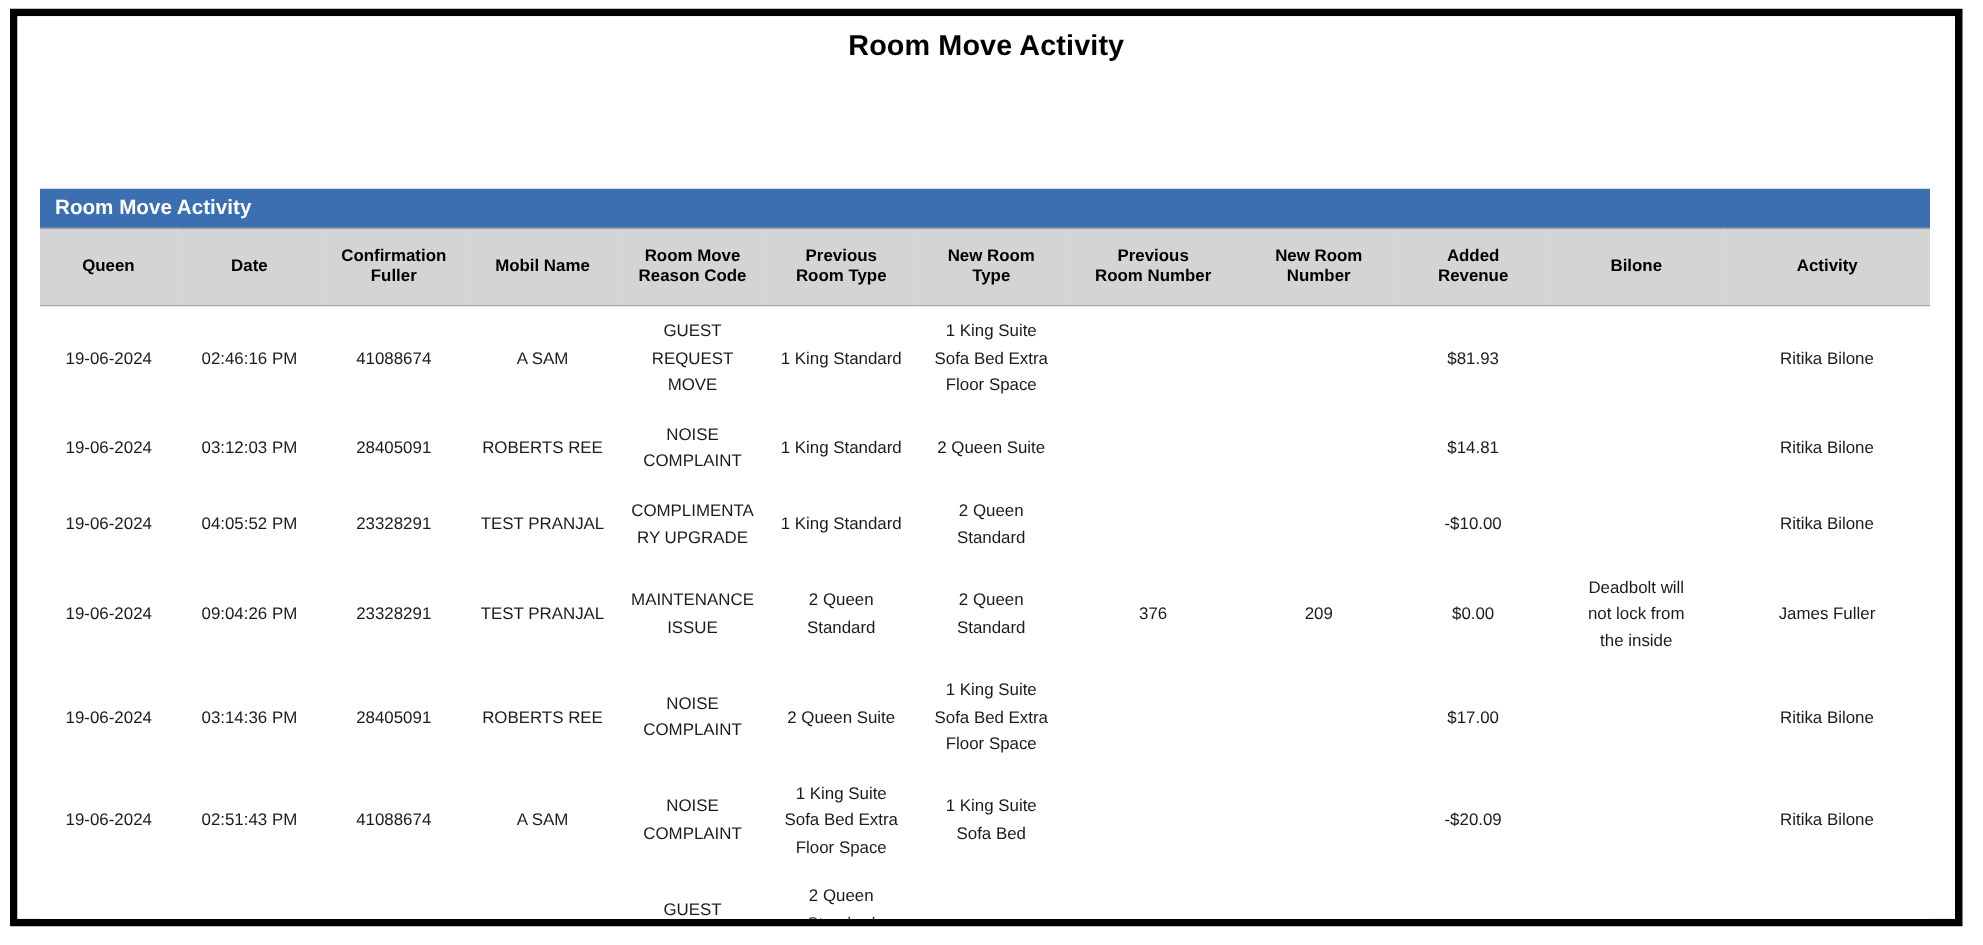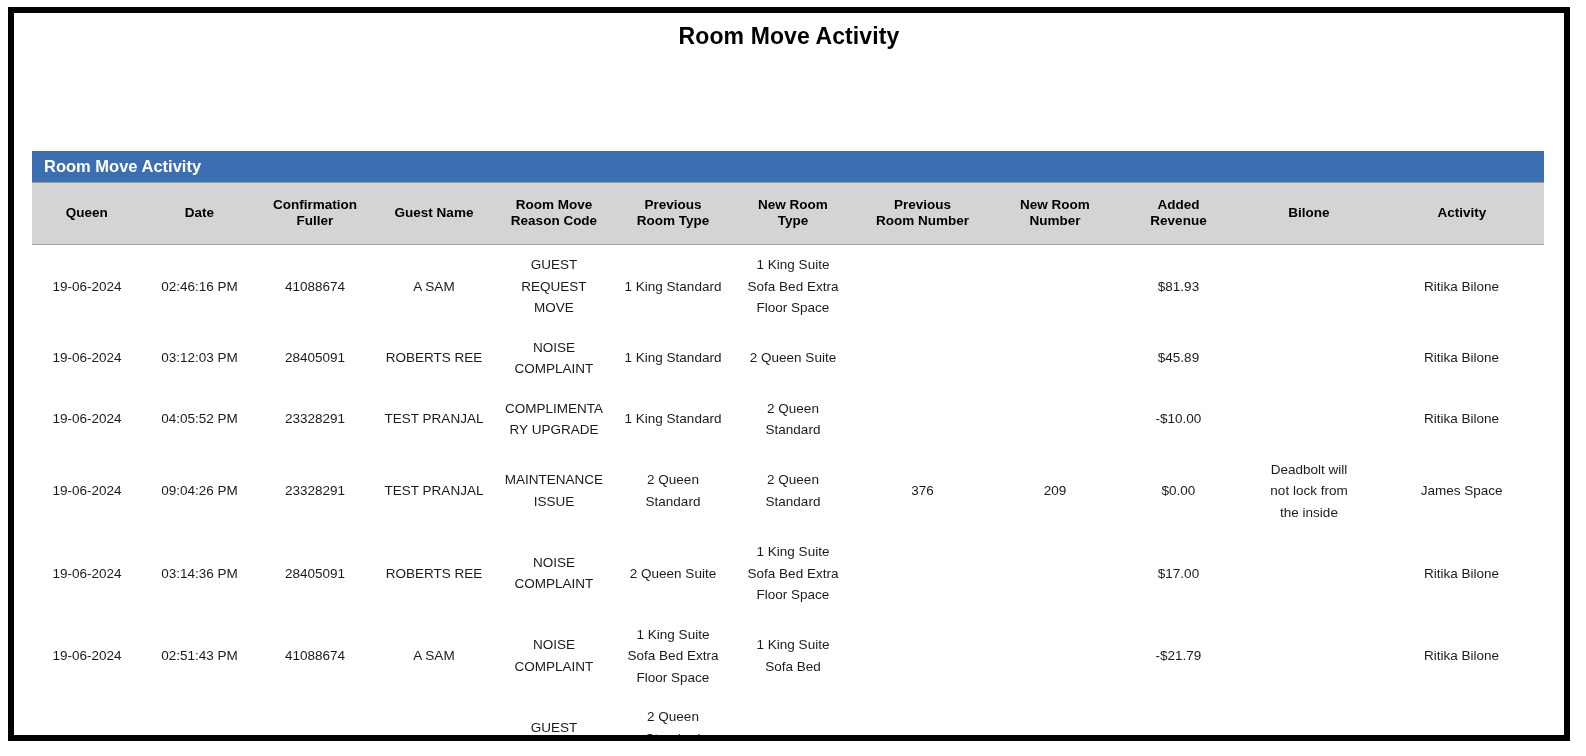--- a/index.html
+++ b/index.html
@@ -147,21 +147,21 @@
         </colgroup>
         <tbody id="table-body">
           <tr class="section-band">
             <td colspan="12">Room Move Activity</td>
           </tr>
           <tr class="col-head">
             <th class="nowrapcell">Queen</th>
             <th class="nowrapcell">Date</th>
             <th class="nowrapcell">Confirmation
 Fuller</th>
-            <th class="nowrapcell">Guest Name</th>
+            <th class="nowrapcell">Mobil Name</th>
             <th class="nowrapcell">Room Move
 Reason Code</th>
             <th class="nowrapcell">Previous
 Room Type</th>
             <th class="nowrapcell">New Room
 Type</th>
             <th class="nowrapcell">Previous
 Room Number</th>
             <th class="nowrapcell">New Room
 Number</th>
@@ -193,21 +193,21 @@
               <td class="cell nowrapcell">19-06-2024</td>
               <td class="cell nowrapcell">03:12:03 PM</td>
               <td class="cell nowrapcell">28405091</td>
               <td class="cell nowrapcell">ROBERTS REE</td>
               <td class="cell nowrapcell">NOISE
 COMPLAINT</td>
               <td class="cell nowrapcell">1 King Standard</td>
               <td class="cell nowrapcell">2 Queen Suite</td>
               <td class="cell nowrapcell"></td>
               <td class="cell nowrapcell"></td>
-              <td class="cell nowrapcell">$45.89</td>
+              <td class="cell nowrapcell">$14.81</td>
               <td class="cell nowrapcell"></td>
               <td class="cell nowrapcell">Ritika Bilone</td>
             </tr>
             <tr class="data-row">
               <td class="cell nowrapcell">19-06-2024</td>
               <td class="cell nowrapcell">04:05:52 PM</td>
               <td class="cell nowrapcell">23328291</td>
               <td class="cell nowrapcell">TEST PRANJAL</td>
               <td class="cell nowrapcell">COMPLIMENTA
 RY UPGRADE</td>
@@ -230,21 +230,21 @@
               <td class="cell nowrapcell">2 Queen
 Standard</td>
               <td class="cell nowrapcell">2 Queen
 Standard</td>
               <td class="cell nowrapcell">376</td>
               <td class="cell nowrapcell">209</td>
               <td class="cell nowrapcell">$0.00</td>
               <td class="cell nowrapcell">Deadbolt will
 not lock from
 the inside</td>
-              <td class="cell nowrapcell">James Space</td>
+              <td class="cell nowrapcell">James Fuller</td>
             </tr>
             <tr class="data-row">
               <td class="cell nowrapcell">19-06-2024</td>
               <td class="cell nowrapcell">03:14:36 PM</td>
               <td class="cell nowrapcell">28405091</td>
               <td class="cell nowrapcell">ROBERTS REE</td>
               <td class="cell nowrapcell">NOISE
 COMPLAINT</td>
               <td class="cell nowrapcell">2 Queen Suite</td>
               <td class="cell nowrapcell">1 King Suite
@@ -263,21 +263,21 @@
               <td class="cell nowrapcell">A SAM</td>
               <td class="cell nowrapcell">NOISE
 COMPLAINT</td>
               <td class="cell nowrapcell">1 King Suite
 Sofa Bed Extra
 Floor Space</td>
               <td class="cell nowrapcell">1 King Suite
 Sofa Bed</td>
               <td class="cell nowrapcell"></td>
               <td class="cell nowrapcell"></td>
-              <td class="cell nowrapcell">-$21.79</td>
+              <td class="cell nowrapcell">-$20.09</td>
               <td class="cell nowrapcell"></td>
               <td class="cell nowrapcell">Ritika Bilone</td>
             </tr>
             <tr class="data-row">
               <td class="cell nowrapcell">19-06-2024</td>
               <td class="cell nowrapcell">02:43:15 PM</td>
               <td class="cell nowrapcell">41088674</td>
               <td class="cell nowrapcell">A SAM</td>
               <td class="cell nowrapcell">GUEST
 REQUEST

